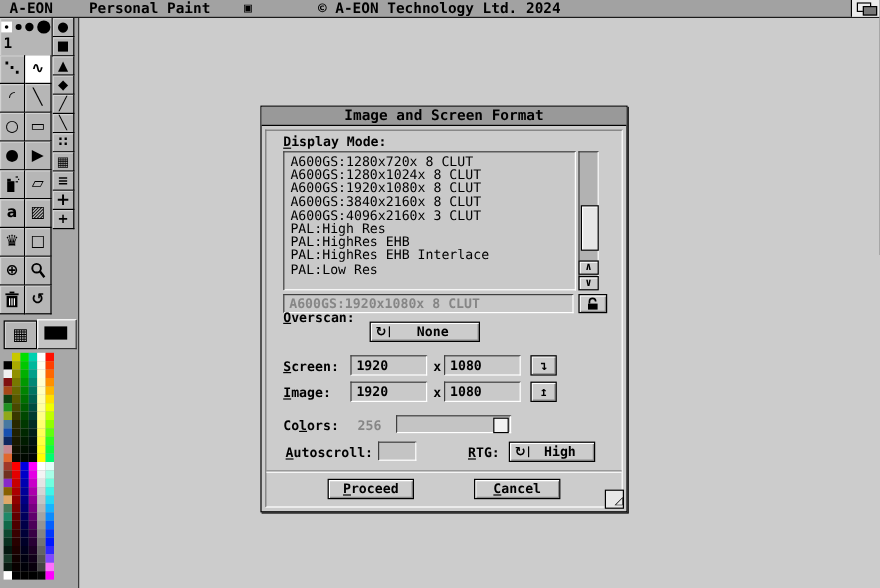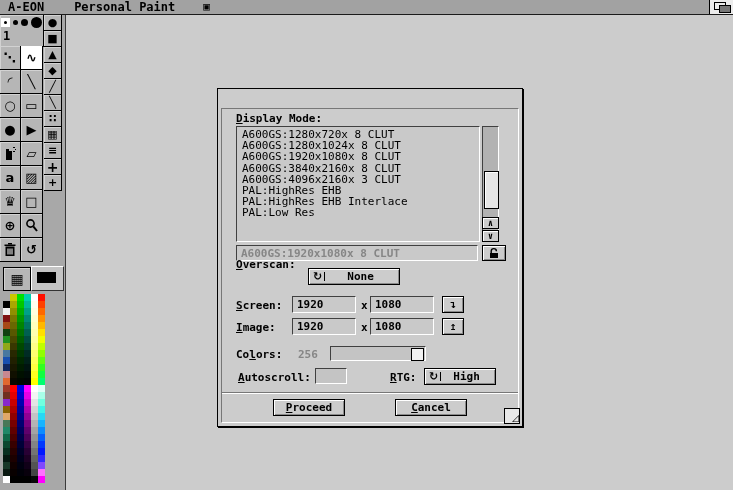--- a/index.html
+++ b/index.html
@@ -84,20 +84,21 @@
 </style>
 </head>
 <body>
 
 <div class="screen">
 
   <div class="topbar">
     <span style="margin-left:8px">A-EON</span>
     <span style="margin-left:30px">Personal Paint</span>
     <span class="winicon">▣</span>
+    <span style="margin-left:55px">© A-EON Technology  Ltd. 2024</span>
     <div class="depthg">
       <div class="r1"></div>
       <div class="r2"></div>
     </div>
   </div>
 
   <div class="panel">
     <div class="sizescell">
       <div class="dotrow">
         <span class="dsel">
@@ -382,30 +383,32 @@
         <div class="pcell" style="background: rgb(255, 255, 255);"></div>
         <div class="pcell" style="background: rgb(0, 0, 0);"></div>
         <div class="pcell" style="background: rgb(0, 0, 0);"></div>
         <div class="pcell" style="background: rgb(0, 0, 0);"></div>
         <div class="pcell" style="background: rgb(8, 8, 8);"></div>
         <div class="pcell" style="background: rgb(255, 0, 255);"></div>
       </div>
   </div>
 
   <div class="dialog">
+    <div class="dtitle">Image and Screen Format</div>
     <div class="dframe"></div>
 
     <div class="lbl" style="left:18px;top:24px"><u>D</u>isplay Mode:</div>
 
     <div class="listbox" id="mode-list">
         <div class="mode-item">A600GS:1280x720x 8 CLUT</div>
         <div class="mode-item">A600GS:1280x1024x 8 CLUT</div>
         <div class="mode-item">A600GS:1920x1080x 8 CLUT</div>
         <div class="mode-item">A600GS:3840x2160x 8 CLUT</div>
         <div class="mode-item">A600GS:4096x2160x 3 CLUT</div>
+        <div class="mode-item">PAL:High Res</div>
         <div class="mode-item">PAL:HighRes EHB</div>
         <div class="mode-item">PAL:HighRes EHB Interlace</div>
         <div class="mode-item">PAL:Low Res</div>
       </div>
 
     <div class="sbar">
       <div class="sthumb"></div>
       <div class="sarrow" style="bottom:12px">
           <span>∧</span>
         </div>

